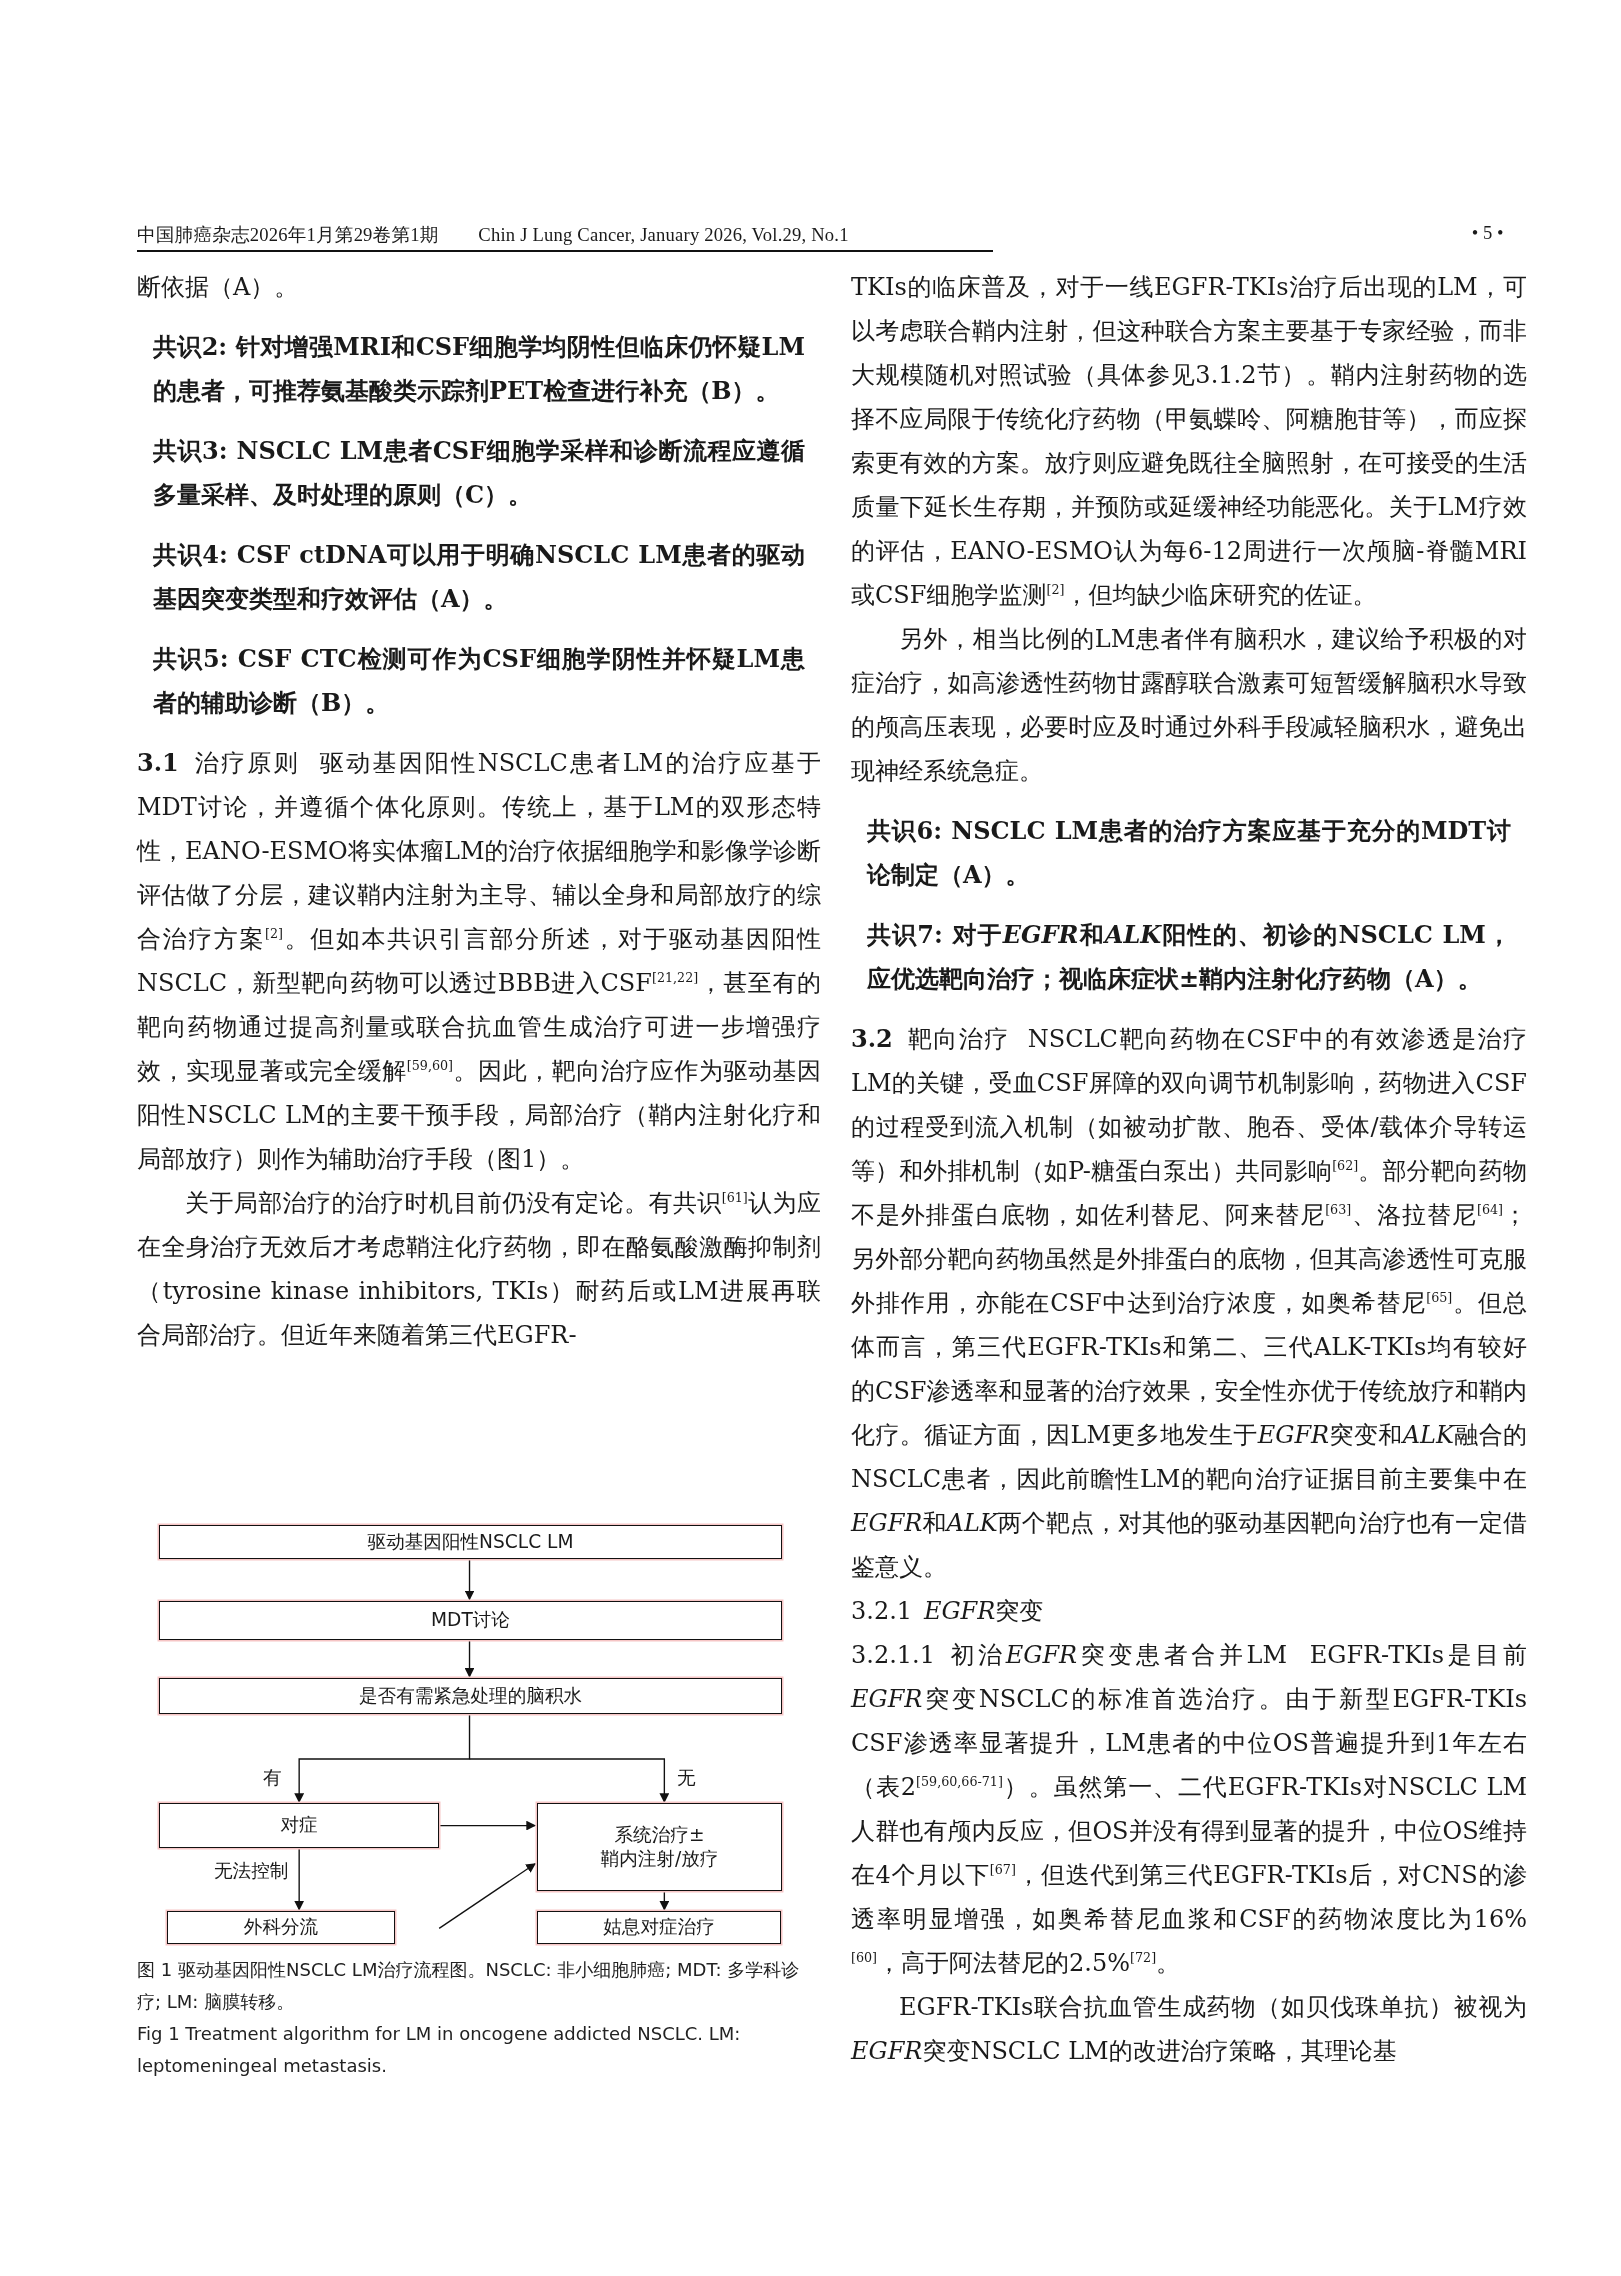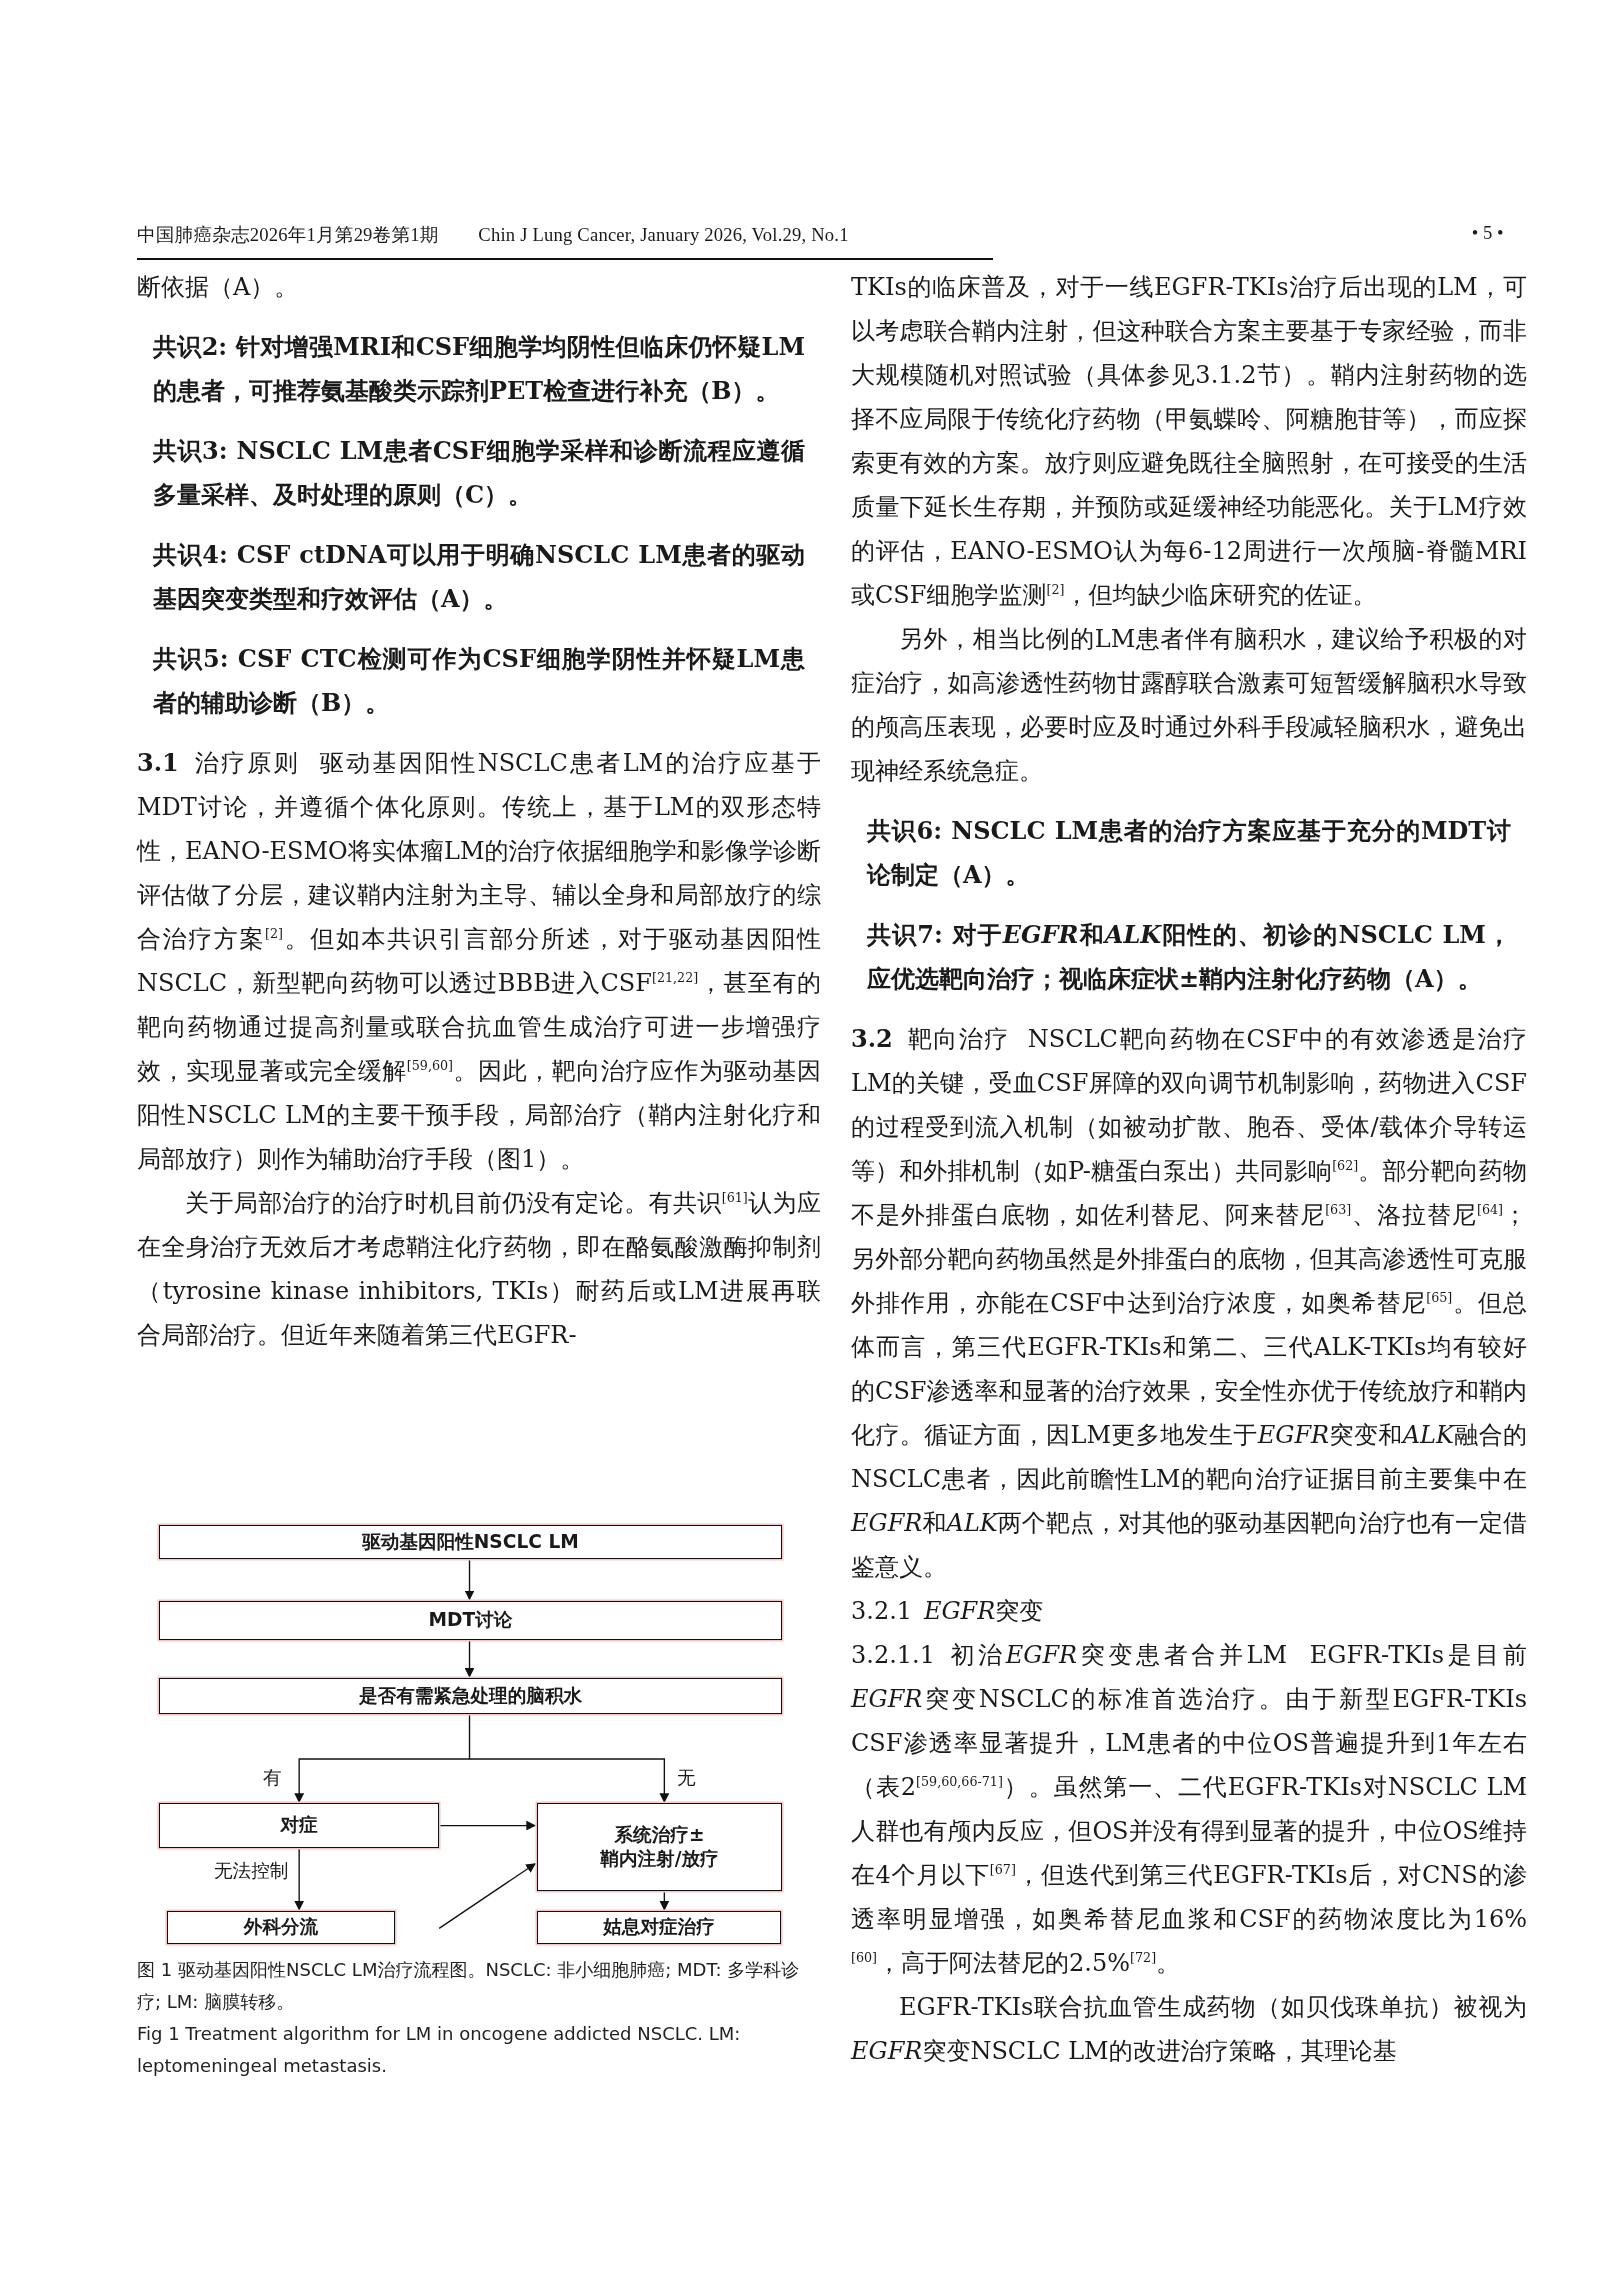--- a/index.html
+++ b/index.html
@@ -7,21 +7,21 @@
     width: 1621px; height: 2277px; position: relative; overflow: hidden;
     font-family: "DejaVu Serif", "Liberation Serif", serif;
     color: #1a1a1a;
   }
   .header {
     position: absolute; left: 137px; top: 218px; width: 1386px; height: 33px;
   }
   .header .left {
     position: absolute; left: 0; top: 3.9px; width: 856px;
     font-family: "Liberation Serif", serif; font-size: 18.6px; letter-spacing: 0.2px;
-    border-bottom: 2px solid #111; padding-bottom: 10px; white-space: nowrap;
+    border-bottom: 2px solid #111; padding-bottom: 2px; white-space: nowrap;
   }
   .header .left .cn { margin-right: 35px; }
   .header .pagenum {
     position: absolute; right: 19.6px; top: 3.9px; font-family: "Liberation Serif", serif; font-size: 18.6px;
   }
   .col {
     position: absolute; top: 265px; width: 686px;
     font-family: "DejaVu Serif", "Liberation Serif", serif;
     font-size: 24px; line-height: 44px; text-align: justify;
   }
@@ -41,21 +41,20 @@
   
   .flow {
     position: absolute; left: 159px; top: 1525px; width: 623px; height: 421px;
     font-family: "DejaVu Sans", "Liberation Sans", sans-serif; font-size: 18.6px;
   }
   .fbox {
     position: absolute; box-sizing: border-box; border: 1.6px solid #111;
     box-shadow: 0 0 0 1.5px #f6c5c5; background: #fff;
     display: flex; align-items: center; justify-content: center; text-align: right;
     line-height: 24.5px;
-    font-weight: bold;
   }
   .flabel { position: absolute; font-size: 18.6px; }
   .flow svg { position: absolute; left: 0; top: 0; overflow: visible; }
 
   .caption {
     position: absolute; left: 137px; top: 1954px; width: 686px;
     font-family: "DejaVu Sans", "Liberation Sans", sans-serif; font-size: 18px; line-height: 32px;
     color: #222;
   }
   .caption p { margin: 0; }

